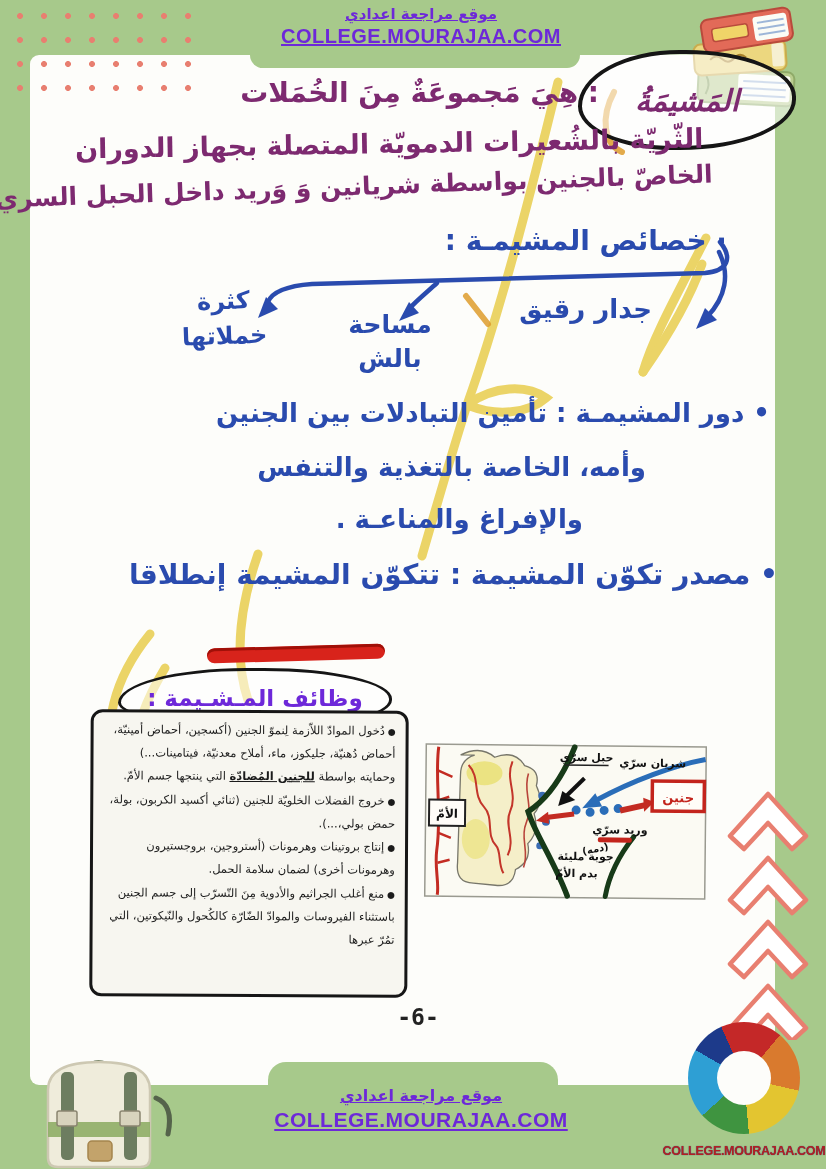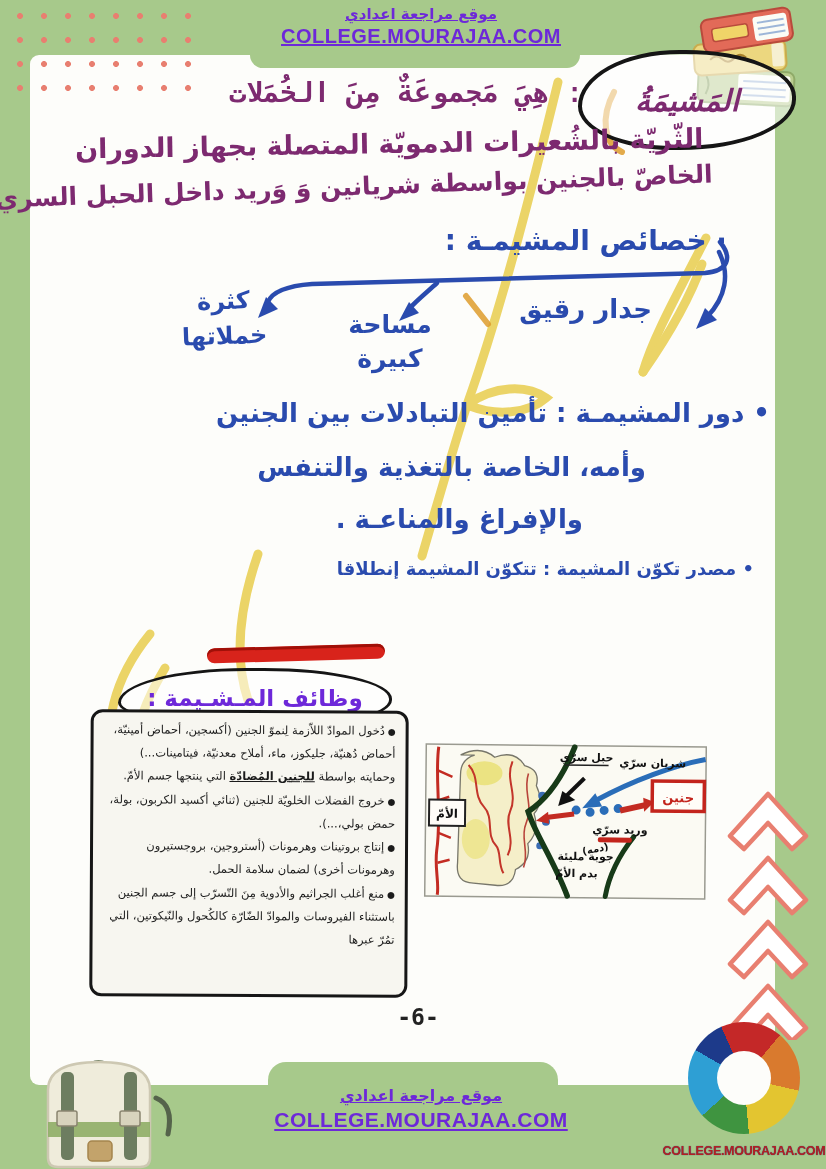--- a/index.html
+++ b/index.html
@@ -116,40 +116,40 @@
     <g fill="#2a4bae" stroke="none">
       <polygon points="258,318 266,297 278,309"></polygon>
       <polygon points="399,321 409,302 419,313"></polygon>
       <polygon points="696,329 705,308 717,320"></polygon>
     </g>
   </svg>
 
   <div class="cloud" style="left:578px;top:50px;width:210px;height:92px;font-style:italic;">
     <span class="hw purple" style="position:static;font-size:30px;">المَشيمَةُ</span>
   </div>
-  <div class="hw purple" style="right:243px;top:76px;font-size:28px;font-family:Liberation Mono, monospace;">: هِيَ مَجموعَةٌ مِنَ الخُمَلات</div>
+  <div class="hw purple" style="right:227px;top:76px;font-size:28px;">: هِيَ مَجموعَةٌ مِنَ الخُمَلات</div>
   <div class="hw purple" style="right:123px;top:128px;font-size:27px;transform:rotate(-1deg);">الثّريّة بالشُعيرات الدمويّة المتصلة بجهاز الدوران</div>
   <div class="hw purple" style="right:113px;top:172px;font-size:25px;transform:rotate(-2deg);">الخاصّ بالجنين بواسطة شريانين وَ وَريد داخل الحبل السري</div>
 
   <div class="hw blue" style="right:99px;top:224px;font-size:28px;">· خصائص المشيمـة :</div>
   <div class="hw blue" style="right:174px;top:294px;font-size:26px;">جدار رقيق</div>
   <div class="items" style="left:296px;top:308px;width:96px;font-size:25px;line-height:34px;margin-left:46px;">
     <div>مساحة</div>
-    <div>كبيرة</div>
+    <div>بالش</div>
   </div>
   <div class="items" style="left:170px;top:284px;width:108px;font-size:24px;line-height:35px;transform:rotate(-2deg);">
     <div>كثرة</div>
     <div>خملاتها</div>
   </div>
 
   <div class="hw blue" style="right:56px;top:398px;font-size:26px;">• دور المشيمـة : تأمين التبادلات بين الجنين</div>
   <div class="hw blue" style="right:180px;top:452px;font-size:26px;">وأمه،  الخاصة بالتغذية والتنفس</div>
   <div class="hw blue" style="right:243px;top:504px;font-size:26px;">والإفراغ والمناعـة .</div>
 
-  <div class="hw blue" style="right:72px;top:558px;font-size:18px;">• مصدر تكوّن المشيمة : تتكوّن المشيمة إنطلاقا</div>
+  <div class="hw blue" style="right:48px;top:558px;font-size:28px;">• مصدر تكوّن المشيمة : تتكوّن المشيمة إنطلاقا</div>
 
   <div class="red-underline"></div>
 
   <div class="cloud" style="left:118px;top:668px;width:268px;height:54px;border-width:3.5px;border-radius:50% 50% 45% 55% / 62% 55% 50% 45%;">
     <span class="hw black-ink" style="position:static;font-size:23px;">وظائف المـشـيمة :</span>
   </div>
 
   <div class="fnbox">
     <p class="fnb"><span>دُخول الموادّ اللاّزمة لِنموّ الجنين (أكسجين، أحماض أمينيّة، أحماض دُهنيّة، جليكوز، ماء، أملاح معدنيّة، فيتامينات...) وحمايته بواسطة </span><span class="u">للجنين المُضادّة</span><span> التي ينتجها جسم الأمّ.</span></p>
     <p class="fnb">خروج الفضلات الخلويّة للجنين (ثنائي أكسيد الكربون، بولة، حمض بولي،...).</p>

